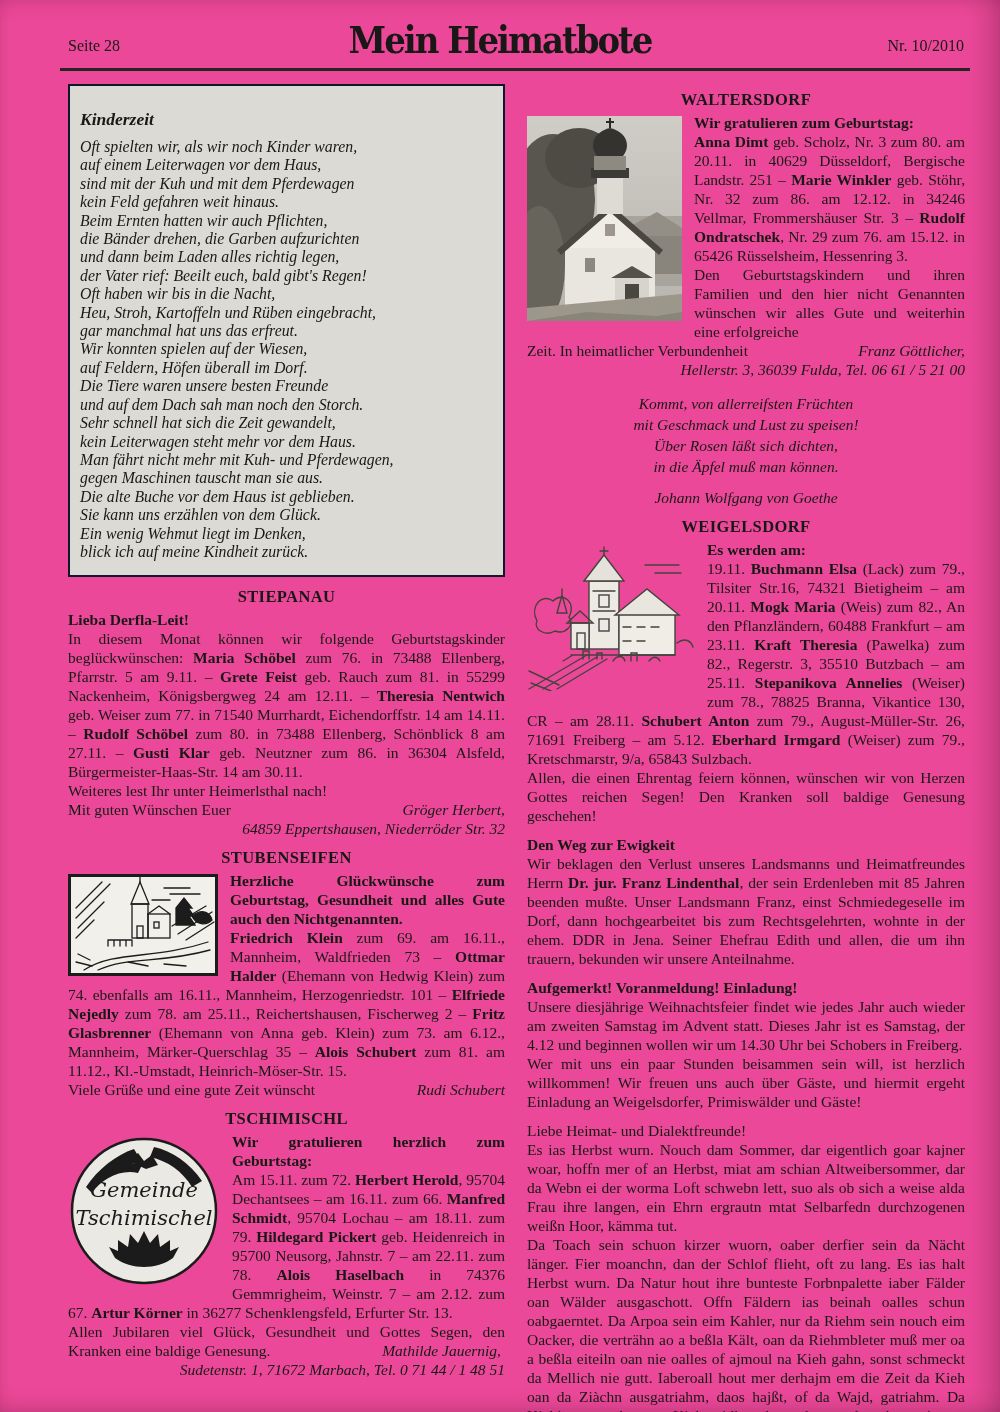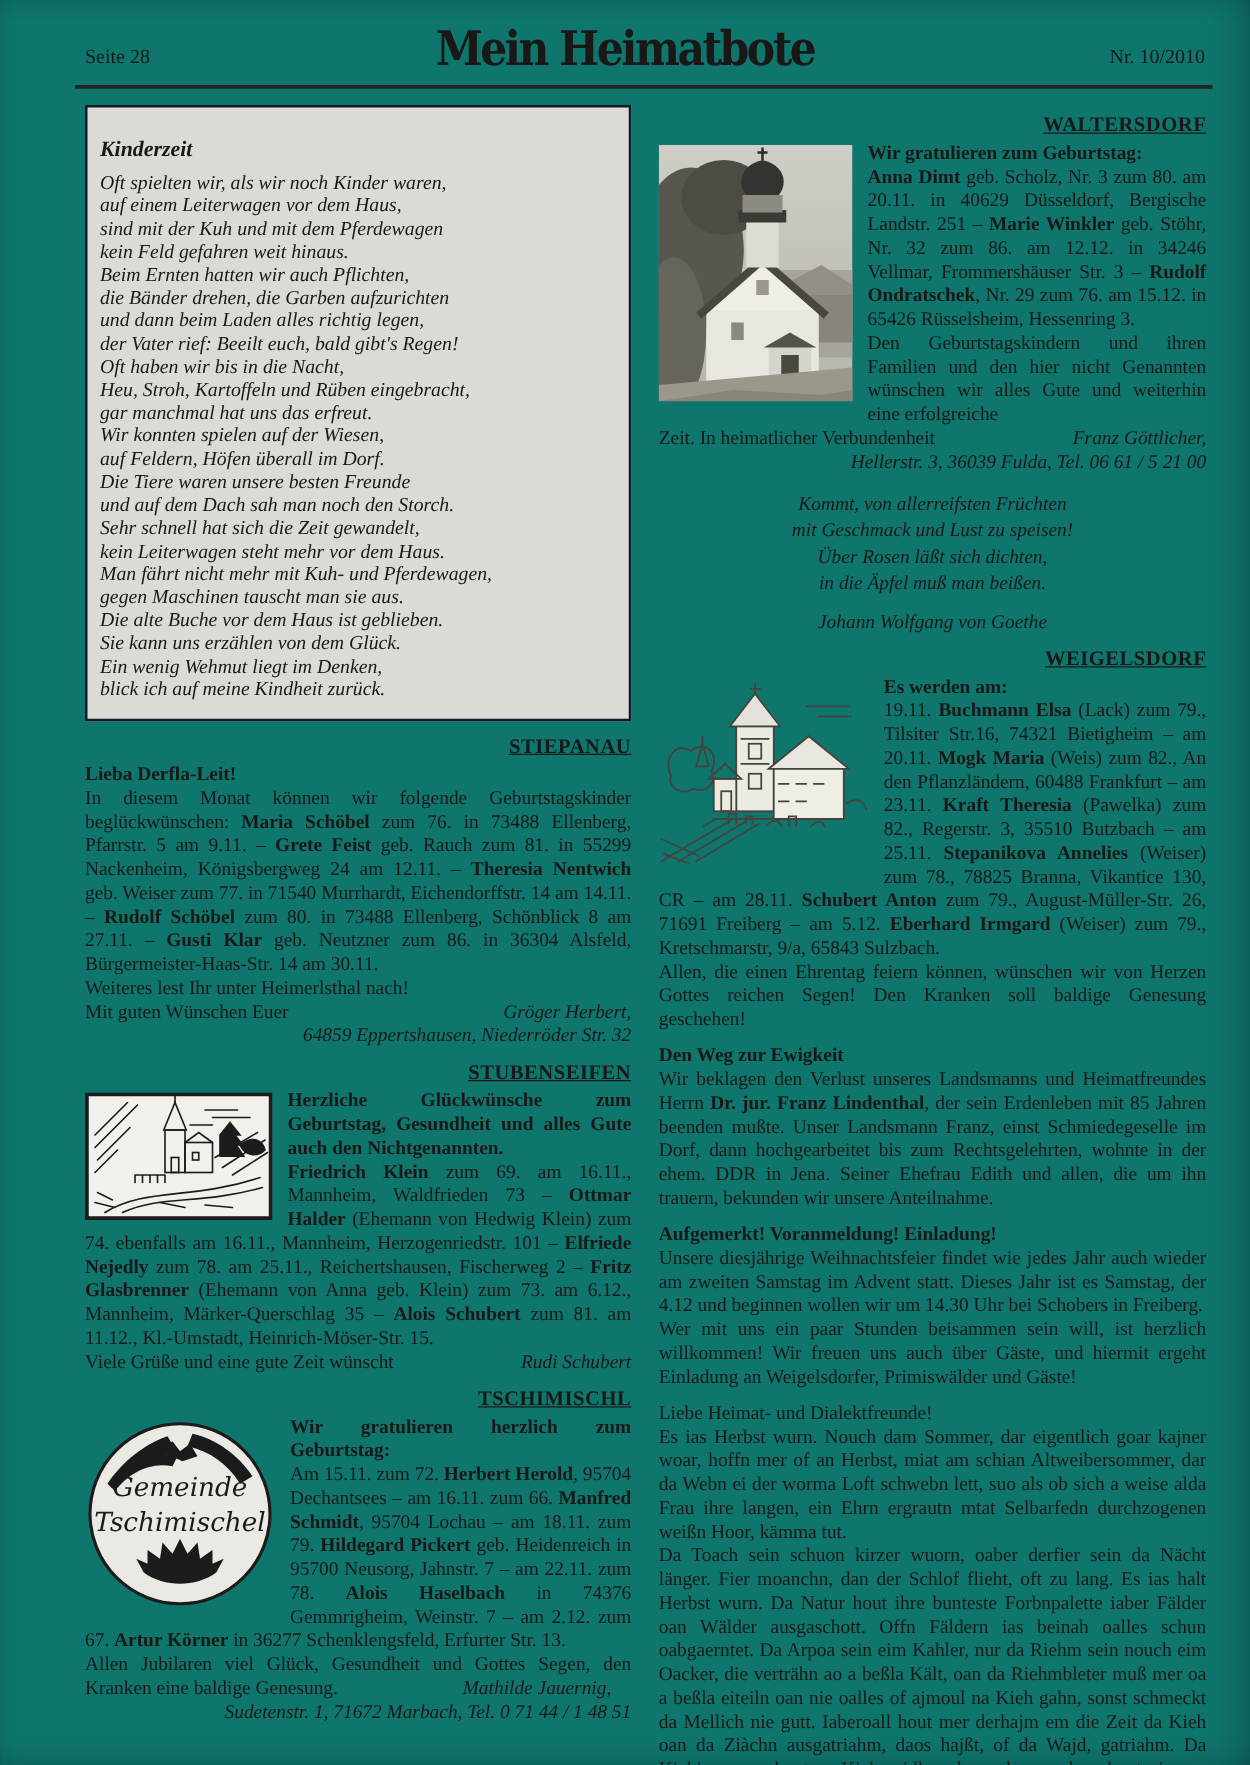--- a/index.html
+++ b/index.html
@@ -1,46 +1,46 @@
 <!DOCTYPE html>
 <html lang="de"><head>
 <meta charset="utf-8">
 <style>
   html,body{margin:0;padding:0;background:#7e7c78;}
   .page{
     position:relative;width:1000px;height:1412px;margin:0 auto;
-    background:#0f766e;
+    background:#ec4899;
     box-shadow:inset -22px 0 34px -18px rgba(0,0,0,.28), inset 10px 0 22px -16px rgba(0,0,0,.16), inset 0 -16px 26px -18px rgba(0,0,0,.18), inset 0 14px 22px -18px rgba(0,0,0,.12);
     font-family:"Liberation Serif","DejaVu Serif",serif;color:#191816;overflow:hidden;
   }
   .hdr-left{position:absolute;left:68px;top:37px;font-size:16px;}
   .hdr-right{position:absolute;right:36px;top:37px;font-size:16px;}
   .masthead{
     position:absolute;left:0;right:0;top:20px;text-align:center;
     font-family:"DejaVu Serif",serif;font-weight:bold;font-size:34px;letter-spacing:-2px;
     transform:scaleY(1.12);
   }
   .hdr-rule{position:absolute;left:60px;right:30px;top:68px;height:3px;background:#26241f;}
   .col{position:absolute;top:84px;font-size:15.5px;line-height:19px;}
   .col-left{left:68px;width:437px;}
   .col-right{left:527px;width:438px;}
   .para{text-align:justify;hyphens:auto;margin:0;}
-  .sect-head{font-weight:bold;text-align:right;font-size:16.5px;margin:10px 0 4px;letter-spacing:.4px;text-decoration:underline;}
+  .sect-head{font-weight:bold;text-align:center;font-size:16.5px;margin:10px 0 4px;letter-spacing:.4px;}
   .poembox{background:#dbdad5;border:2px solid #0f172a;padding:24px 10px 14px;text-align:left;font-style:italic;}
   .poem-title{font-weight:bold;font-size:17.5px;margin-bottom:9px;}
   .poem-lines{font-size:15.8px;line-height:18.4px;}
   .lead{font-weight:bold;margin:0;text-align:justify;}
   .sig-row{display:flex;justify-content:space-between;}
   .sig-name{font-style:italic;white-space:nowrap;}
   .right-it{text-align:right;font-style:italic;}
   .img-left{float:left;margin:3px 12px 2px 0;}
   .quote{text-align:center;font-style:italic;margin:14px 0 0;line-height:21px;}
   .quote-author{text-align:center;font-style:italic;margin:11px 0 0;}
   .rel{position:relative;}
-  .sig-abs{position:absolute;right:16px;bottom:0;font-style:italic;}
+  .sig-abs{position:absolute;right:4px;bottom:0;font-style:italic;}
   .clear{clear:both;}
   .mt6{margin-top:6px;} .mt10{margin-top:10px;}
   .seal-text{font-family:"DejaVu Serif",serif;font-style:italic;font-size:21px;fill:#1b1b1b;text-anchor:middle;}
 </style>
 </head>
 <body>
 
 <div class="page">
 
   <div class="hdr-left">Seite 28</div>
@@ -196,21 +196,21 @@
         <span class="sig-name">Franz Göttlicher,</span>
       </div>
       <div class="right-it">Hellerstr. 3, 36039 Fulda, Tel. 06 61 / 5 21 00</div>
     </div>
 
     <div>
       <div class="quote">
           <div>Kommt, von allerreifsten Früchten</div>
           <div>mit Geschmack und Lust zu speisen!</div>
           <div>Über Rosen läßt sich dichten,</div>
-          <div>in die Äpfel muß man beißen.</div>
+          <div>in die Äpfel muß man können.</div>
         </div>
       <div class="quote-author">Johann Wolfgang von Goethe</div>
     </div>
 
     <div>
       <div class="sect-head">WEIGELSDORF</div>
       <div>
         <svg class="img-left" width="168" height="148" viewBox="0 0 168 148" aria-hidden="true">
           <g stroke="#45423c" stroke-width="1.4" fill="none" stroke-linecap="round">
             <path d="M118,22 h34 M128,30 h26"></path>

